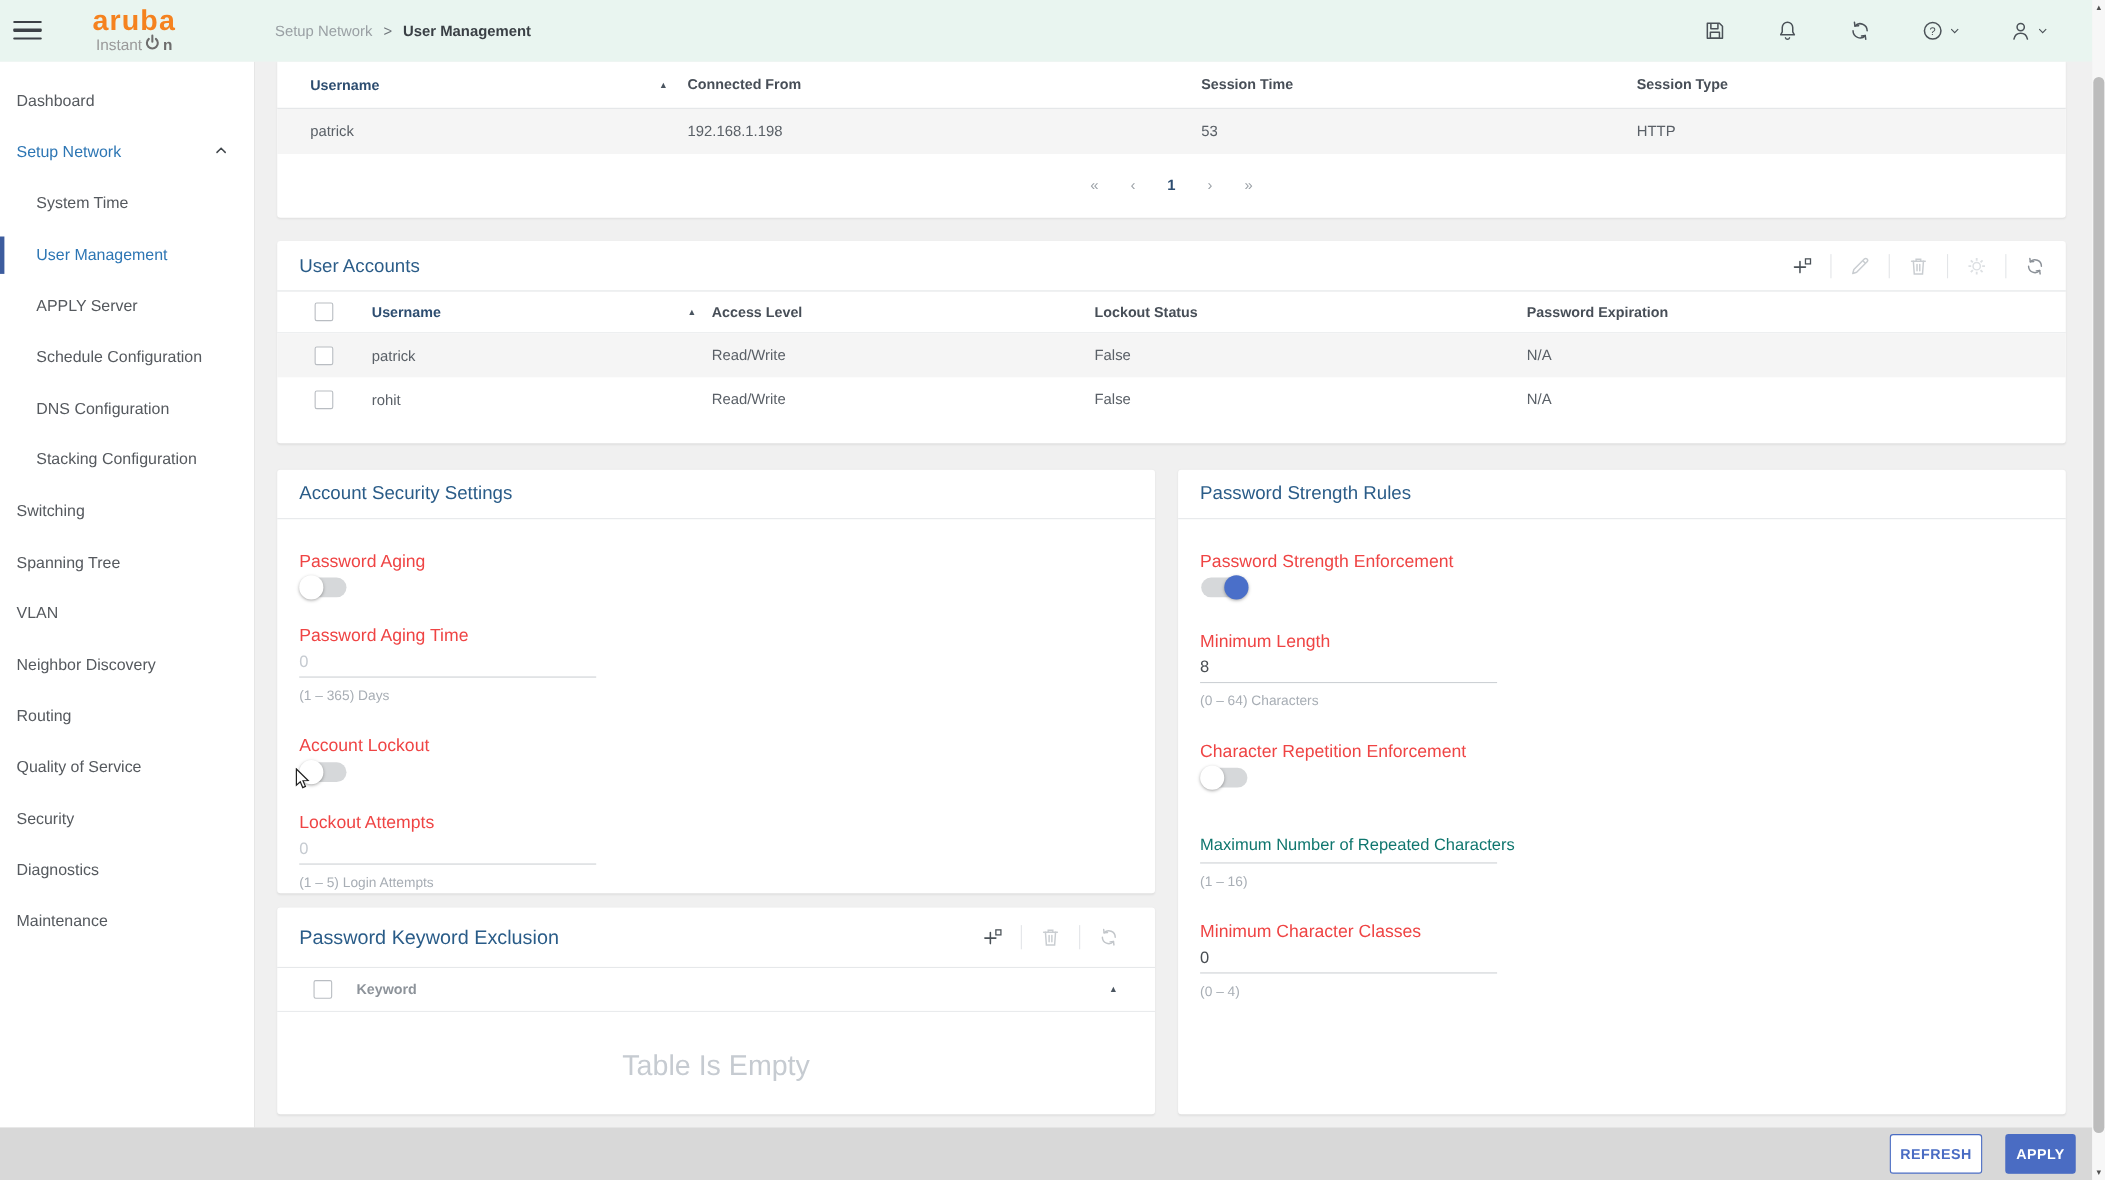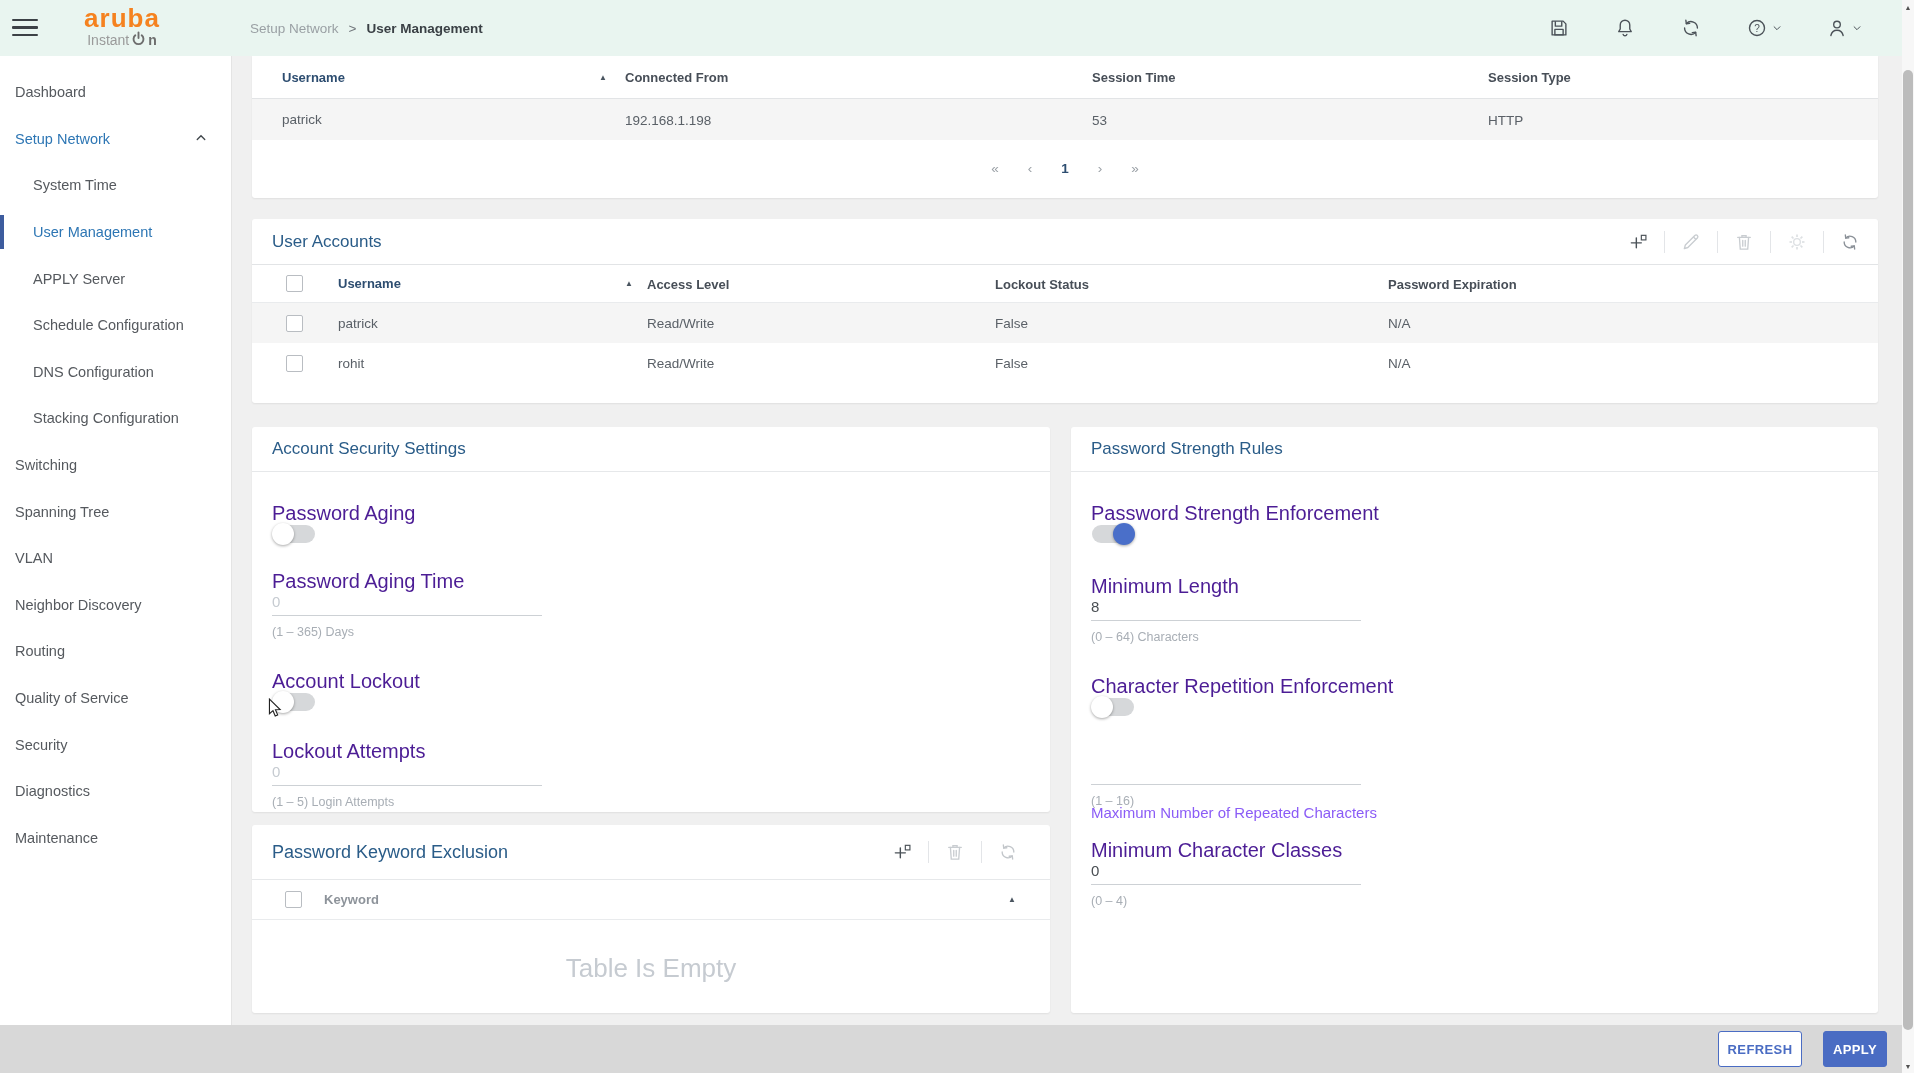--- a/index.html
+++ b/index.html
@@ -76,22 +76,22 @@
   .ac4 { width:490px; }
   .acc-row .hd { font-size:13px; font-weight:bold; color:#474e57; }
   .acc-row .hd.sorted { color:#2d4d70; }
   .acc-row .cell { font-size:13.5px; color:#5a6067; }
 
   
   .card-security { left:20px; top:371px; width:798px; height:385px; }
   .card-psr { left:839px; top:371px; width:807px; height:586px; }
   .card-pke { left:20px; top:769px; width:798px; height:188px; }
   .settings-title { height:45px; display:flex; align-items:center; padding-left:20px; border-bottom:1px solid #e6e8ea; }
-  .field-label { position:absolute; left:20px; font-size:20px; color:#4c1d95; }
-  .field-label.disabled { color:#8b5cf6; font-size:15px;margin-top:44px; }
+  .field-label { position:absolute; left:20px; font-size:16px; color:#ef4444; }
+  .field-label.disabled { color:#0f766e; font-size:15px; }
   .field-value { position:absolute; left:20px; font-size:15px; color:#494e53; }
   .field-value.placeholder { color:#c6cbd1; }
   .underline { position:absolute; left:20px; width:270px; border-bottom:1px solid #cdd1d5; }
   .hint { position:absolute; left:20px; font-size:12.5px; color:#a8aeb5; }
   .toggle { position:absolute; left:21px; width:42px; height:18px; border-radius:9px; background:#d6d8da; cursor:pointer; }
   .toggle .knob { position:absolute; top:-2px; left:-1px; width:22px; height:22px; border-radius:50%; background:#fff; box-shadow:0 1px 3px rgba(0,0,0,0.35); }
   .toggle.on .knob { left:auto; right:-1px; background:#4a6fc9; }
 
   
   .card-pke .titlebar { height:55px; padding:0 32px 0 20px; border-bottom:1px solid #e6e8ea; }

